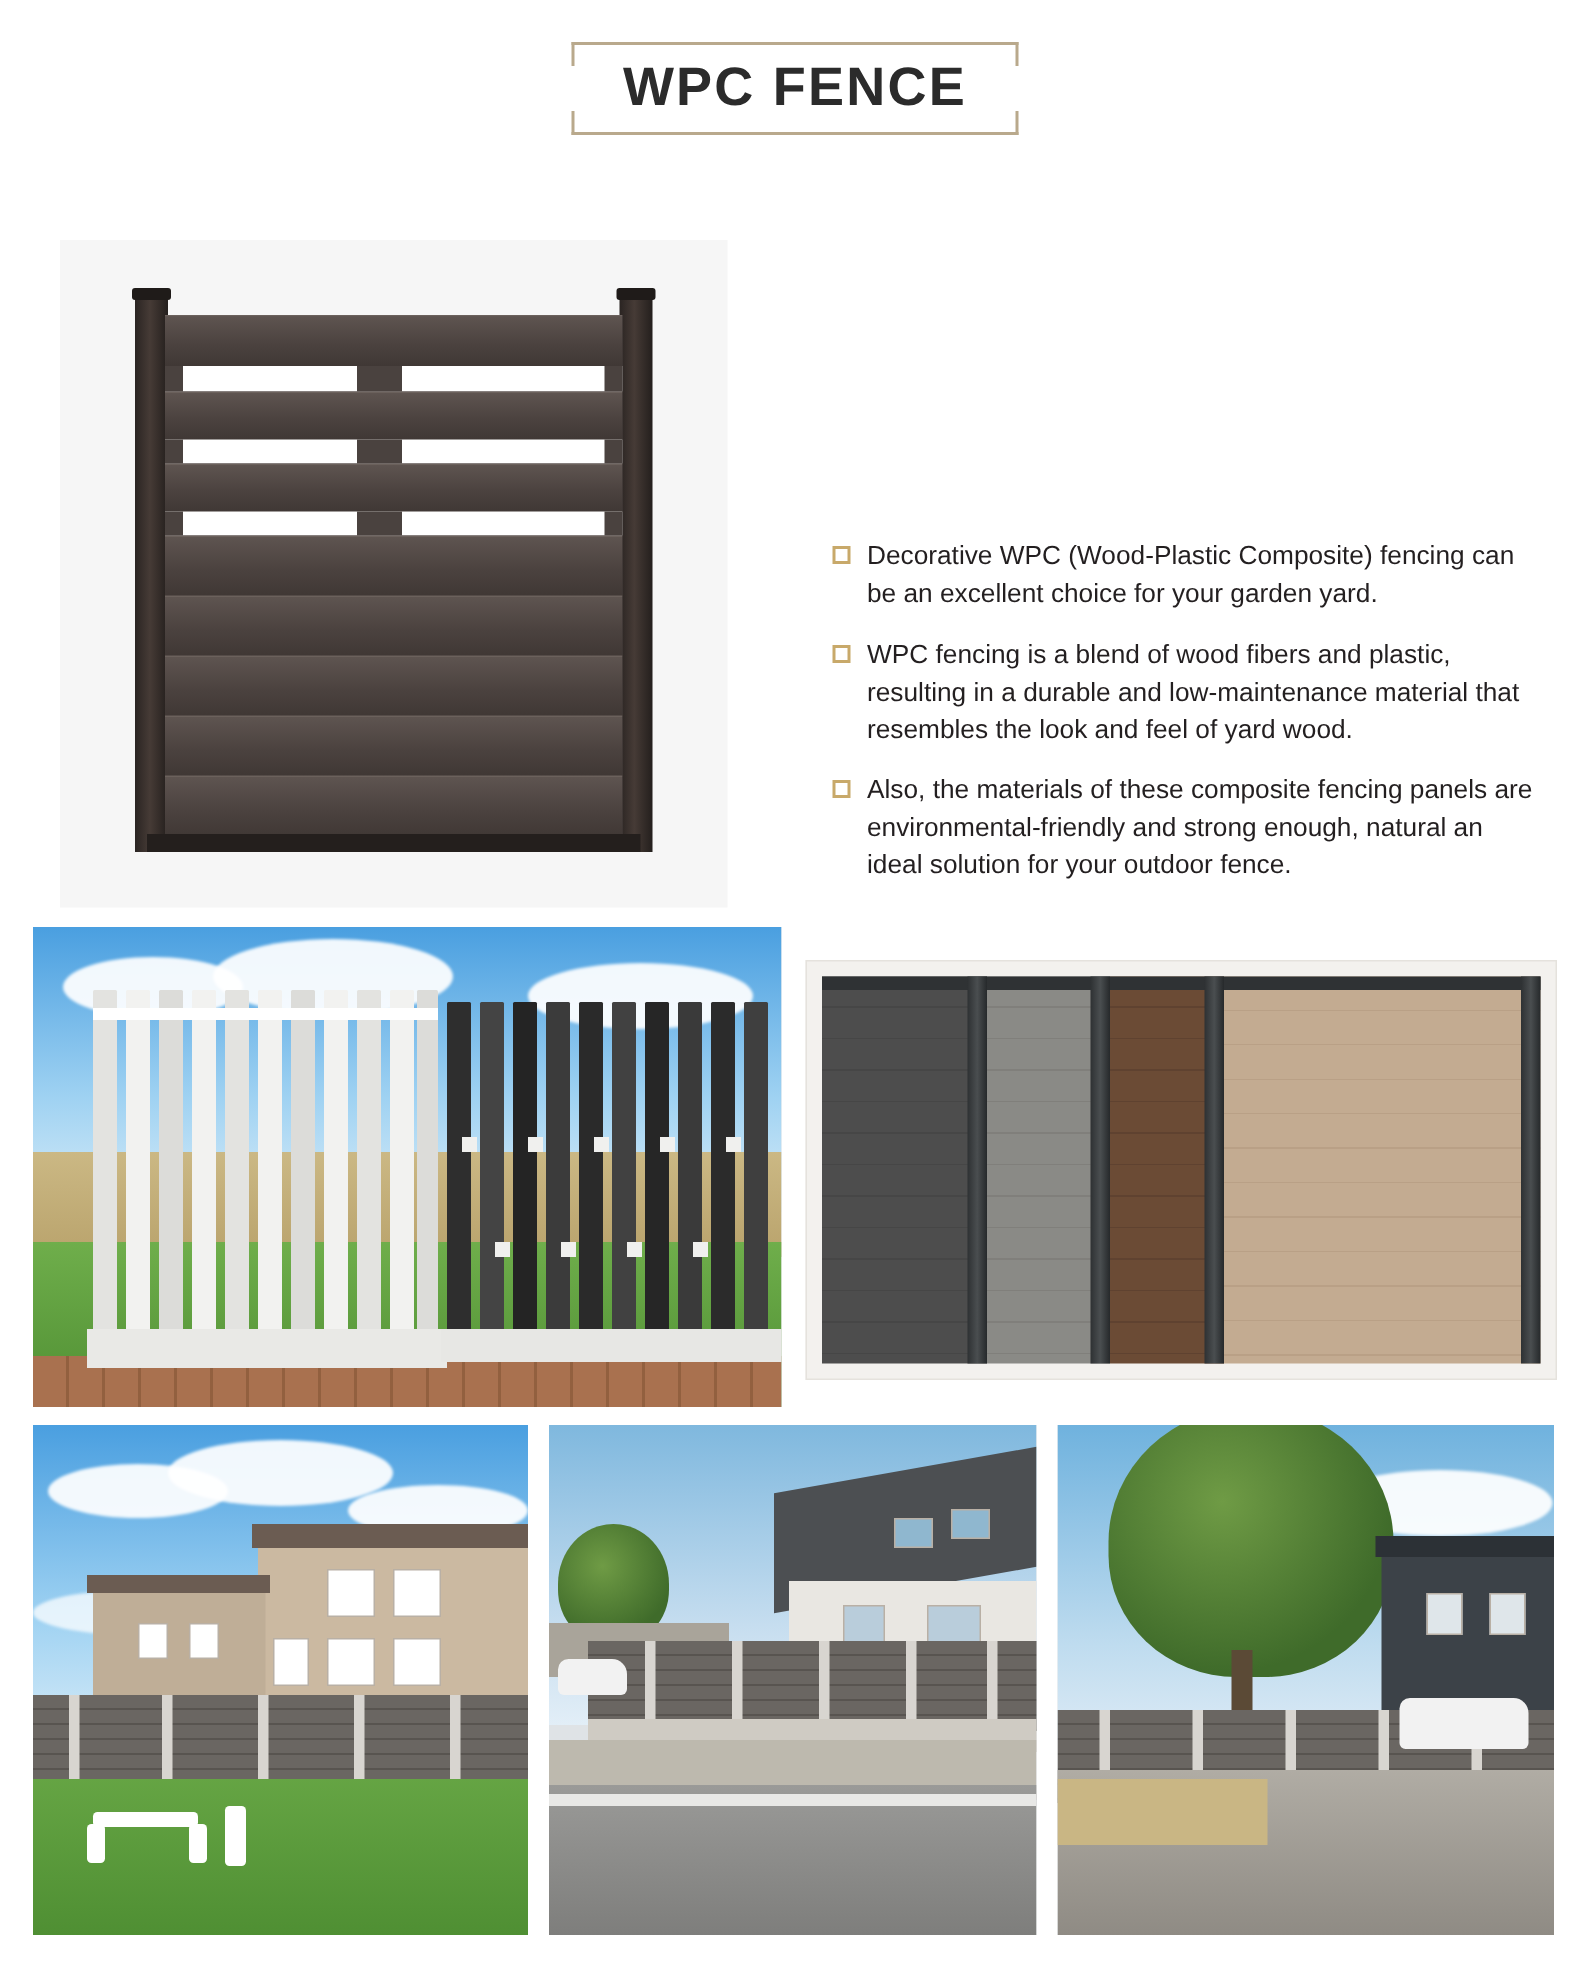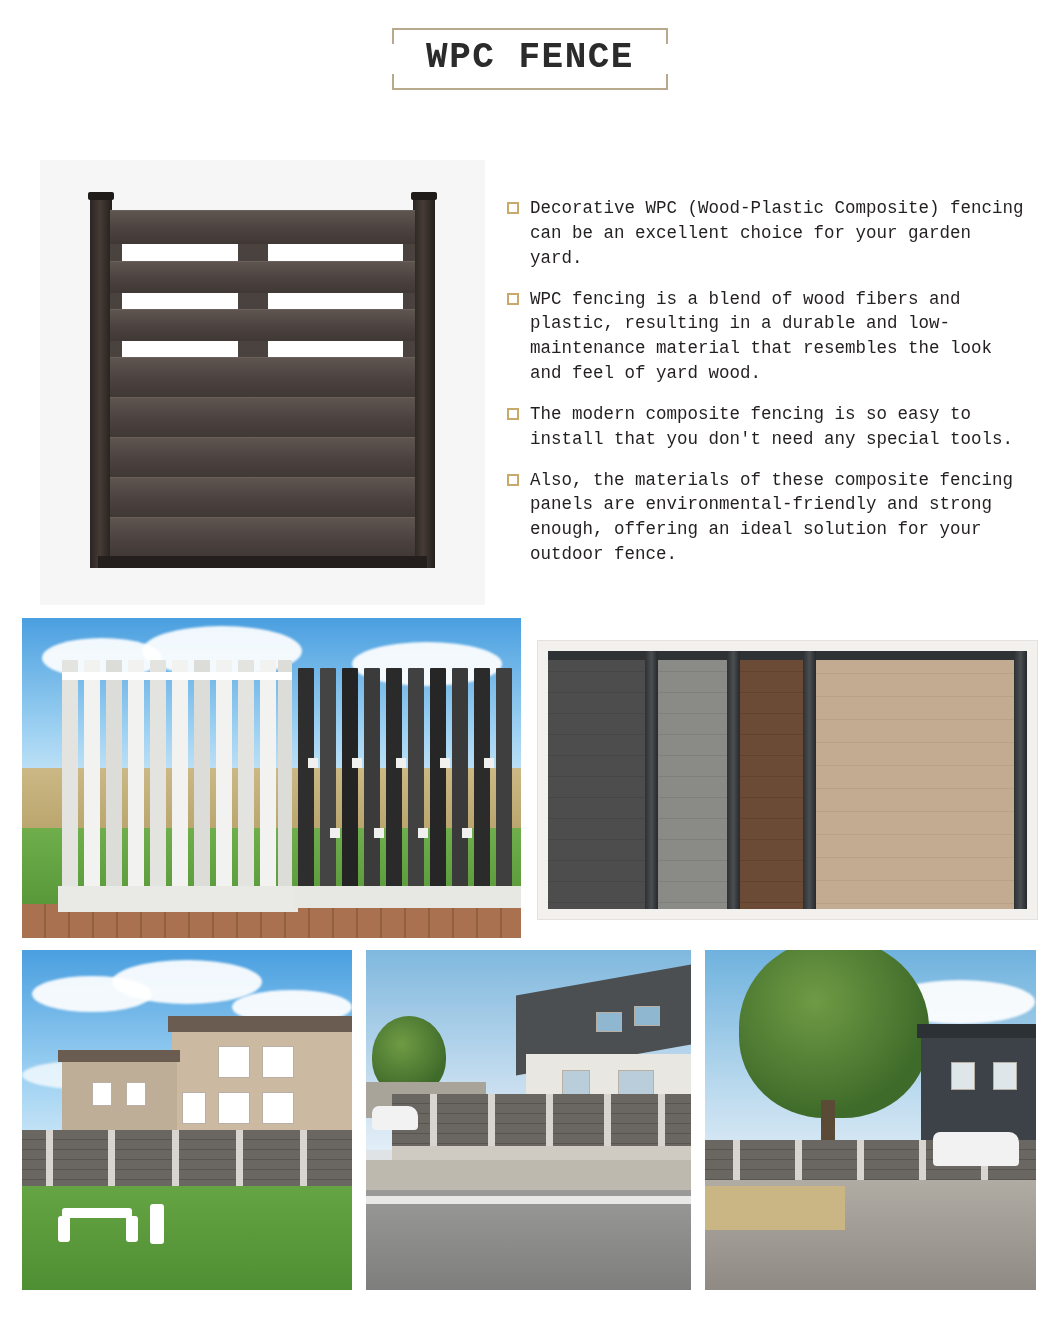--- a/index.html
+++ b/index.html
@@ -11,21 +11,20 @@
     width: 1060px;
     height: 1324px;
     font-family: "Liberation Sans", sans-serif;
     color: #231f20;
     overflow: hidden;
   }
   .page {
     position: relative;
     width: 1060px;
     height: 1324px;
-    font-family: Liberation Mono, monospace;
   }
 
   
   .title-wrap {
     position: absolute;
     left: 0;
     top: 28px;
     width: 1060px;
     display: flex;
     justify-content: center;
@@ -65,21 +64,22 @@
     line-height: 1;
   }
 
   
   .top-section {
     position: absolute;
     left: 40px;
     top: 160px;
     width: 990px;
     display: flex;
-    align-items: center;
+    align-items: flex-end;
+    gap: 48px;
   }
   .hero-img {
     width: 445px;
     height: 445px;
     background: #f6f6f6;
     flex: none;
     position: relative;
     overflow: hidden;
   }
   .bullets {
@@ -368,25 +368,21 @@
       <div class="bullet">
         <span class="bullet-marker"></span>
         <span class="bullet-text">Decorative WPC (Wood-Plastic Composite) fencing can be an excellent choice for your garden yard.</span>
       </div>
       <div class="bullet">
         <span class="bullet-marker"></span>
         <span class="bullet-text">WPC fencing is a blend of wood fibers and plastic, resulting in a durable and low-maintenance material that resembles the look and feel of yard wood.</span>
       </div>
       <div class="bullet">
         <span class="bullet-marker"></span>
-        <span class="bullet-text">The modern composite fencing is so easy to install that you don't need any special tools.</span>
-      </div>
-      <div class="bullet">
-        <span class="bullet-marker"></span>
-        <span class="bullet-text">Also, the materials of these composite fencing panels are environmental-friendly and strong enough, offering an ideal solution for your outdoor fence.</span>
+        <span class="bullet-text">Also, the materials of these composite fencing panels are environmental-friendly and strong enough, natural an ideal solution for your outdoor fence.</span>
       </div>
     </div>
   </div>
 
   <div class="row2">
 
     <div class="photo p-left">
       <div class="sky" style="height:190px;"></div>
       <div class="cloud" style="left:20px;top:20px;width:120px;height:40px;"></div>
       <div class="cloud" style="left:120px;top:8px;width:160px;height:50px;"></div>

